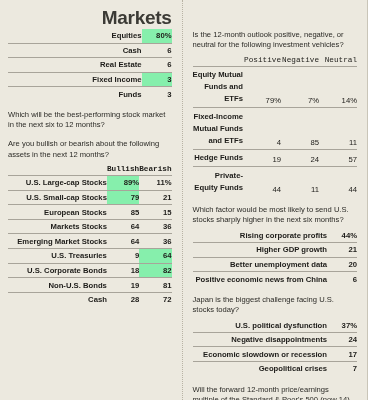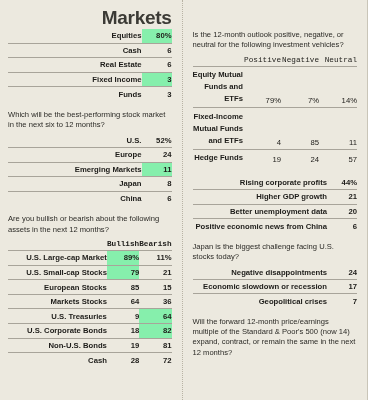--- a/index.html
+++ b/index.html
@@ -81,72 +81,53 @@
         <tr>
           <td class="lbl">Funds</td>
           <td class="val">3</td>
         </tr>
       </tbody>
           </table>
     </div>
 
     <div class="block">
       <div class="q">Which will be the best-performing stock market in the next six to 12 months?</div>
-      <table class="t">
-        <tbody>
-              <tr>
-          <td class="lbl">U.S.</td>
-          <td class="val">52%</td>
-        </tr>
-        <tr>
-          <td class="lbl">Europe</td>
-          <td class="val">24</td>
-        </tr>
-        <tr>
-          <td class="lbl">Emerging Markets</td>
-          <td class="val hl">11</td>
-        </tr>
-        <tr>
-          <td class="lbl">Japan</td>
-          <td class="val">8</td>
-        </tr>
-        <tr>
-          <td class="lbl">China</td>
-          <td class="val">6</td>
-        </tr>
-      </tbody>
-          </table>
     </div>
 
     <div class="block">
       <div class="q">Are you bullish or bearish about the following assets in the next 12 months?</div>
       <table class="t tight">
         <tbody>
               <tr class="hdr">
           <td class="lbl"></td>
           <td class="val">Bullish</td>
           <td class="val">Bearish</td>
         </tr>
         <tr>
-          <td class="lbl">U.S. Large-cap Market</td>
+          <td class="lbl">U.S. Large-cap Stocks</td>
           <td class="val hl">89%</td>
           <td class="val">11%</td>
         </tr>
         <tr>
           <td class="lbl">U.S. Small-cap Stocks</td>
           <td class="val hl">79</td>
           <td class="val">21</td>
         </tr>
         <tr>
           <td class="lbl">European Stocks</td>
           <td class="val">85</td>
           <td class="val">15</td>
         </tr>
         <tr>
           <td class="lbl">Markets Stocks</td>
+          <td class="val">64</td>
+          <td class="val">36</td>
+        </tr>
+        <tr>
+          <td class="lbl">Emerging Market Stocks</td>
           <td class="val">64</td>
           <td class="val">36</td>
         </tr>
         <tr>
           <td class="lbl">U.S. Treasuries</td>
           <td class="val">9</td>
           <td class="val hl">64</td>
         </tr>
         <tr>
           <td class="lbl">U.S. Corporate Bonds</td>
@@ -193,25 +174,32 @@
           <td class="val3">4</td>
           <td class="val3">85</td>
           <td class="val3">11</td>
         </tr>
         <tr>
           <td class="lbl">Hedge Funds</td>
           <td class="val3">19</td>
           <td class="val3">24</td>
           <td class="val3">57</td>
         </tr>
-      </tbody>
-          </table>
-    </div>
-
-    <div class="block">
+        <tr>
+          <td class="lbl">Private-Equity Funds</td>
+          <td class="val3">44</td>
+          <td class="val3">11</td>
+          <td class="val3">44</td>
+        </tr>
+      </tbody>
+          </table>
+    </div>
+
+    <div class="block">
+      <div class="q">Which factor would be most likely to send U.S. stocks sharply higher in the next six months?</div>
       <table class="t">
         <tbody>
               <tr>
           <td class="lbl">Rising corporate profits</td>
           <td class="val">44%</td>
         </tr>
         <tr>
           <td class="lbl">Higher GDP growth</td>
           <td class="val">21</td>
         </tr>
@@ -224,20 +212,24 @@
           <td class="val">6</td>
         </tr>
       </tbody>
           </table>
     </div>
 
     <div class="block">
       <div class="q">Japan is the biggest challenge facing U.S. stocks today?</div>
       <table class="t">
         <tbody>
+              <tr>
+          <td class="lbl">U.S. political dysfunction</td>
+          <td class="val">37%</td>
+        </tr>
         <tr>
           <td class="lbl">Negative disappointments</td>
           <td class="val">24</td>
         </tr>
         <tr>
           <td class="lbl">Economic slowdown or recession</td>
           <td class="val">17</td>
         </tr>
         <tr>
           <td class="lbl">Geopolitical crises</td>

